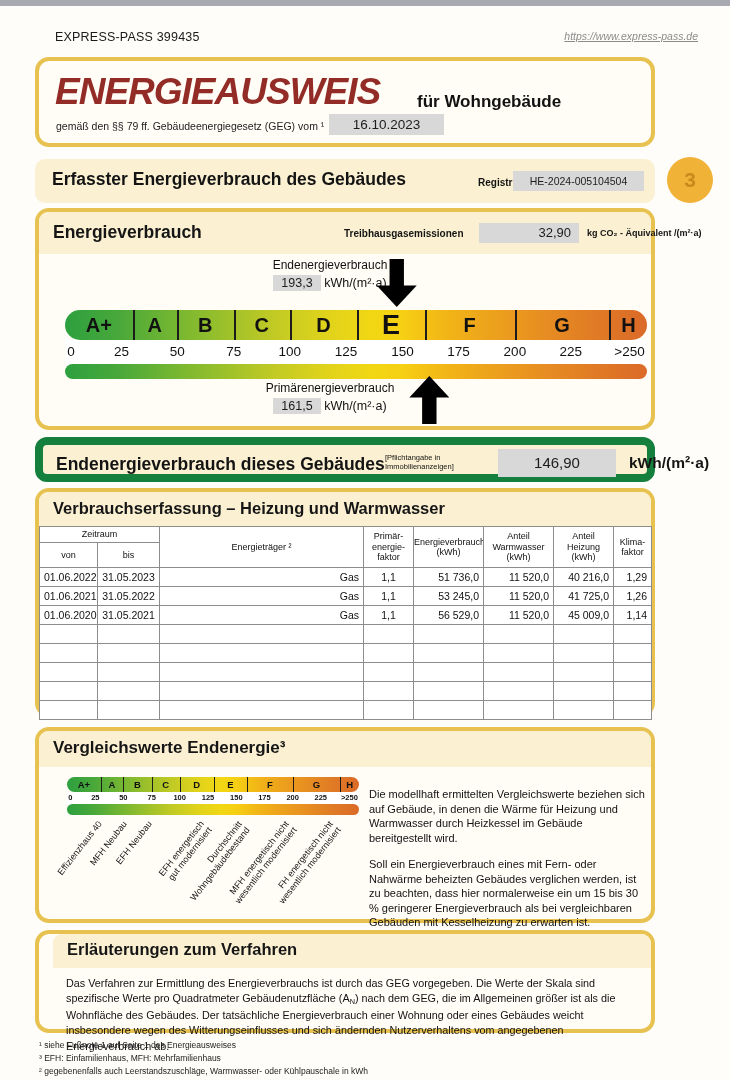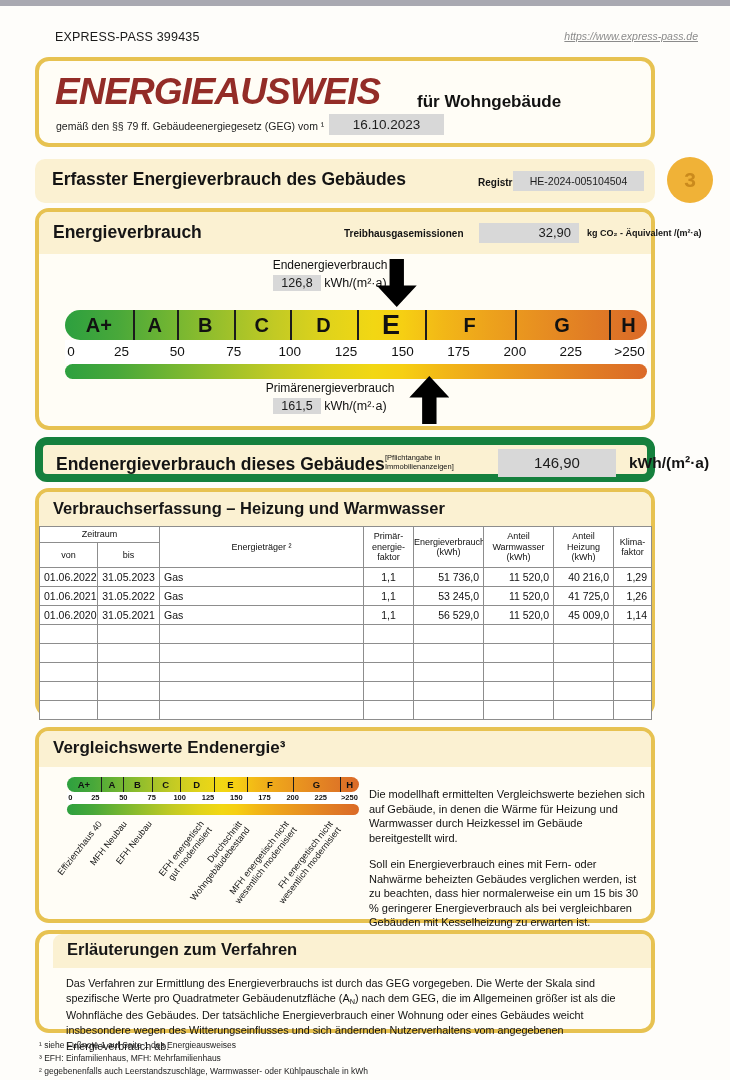--- a/index.html
+++ b/index.html
@@ -73,21 +73,21 @@
   .endbar-value{position:absolute;left:455px;top:4px;width:118px;height:28px;line-height:28px;font-size:15px;}
   .endbar-unit{position:absolute;left:586px;top:9px;font-size:15.5px;font-weight:bold;white-space:nowrap;}
   
   .table-box{top:488px;height:229px;}
   .table-head{height:34px;}
   .table-title{position:absolute;left:14px;top:7px;font-size:16.5px;}
   table.vtab{border-collapse:collapse;table-layout:fixed;width:612px;background:#fff;}
   table.vtab th,table.vtab td{border:1px solid #8d8d8d;font-weight:normal;overflow:hidden;}
   table.vtab th{font-size:9px;line-height:1.15;text-align:center;white-space:pre-line;padding:1px 0;color:#111;}
   table.vtab td{font-size:10.5px;height:18px;padding:0 4px;color:#111;white-space:nowrap;}
-  td.c{text-align:center;} td.l{text-align:left;padding-left:9px;margin-top:25px;} td.r{text-align:right;padding-right:7px;}
+  td.c{text-align:center;} td.l{text-align:right;padding-left:9px;margin-top:25px;} td.r{text-align:right;padding-right:7px;}
   
   .comp-box{top:727px;height:196px;}
   .comp-head{height:36px;padding-left:38px;}
   .comp-title{position:absolute;left:14px;top:7px;font-size:17px;}
   .comp-body{position:relative;height:152px;}
   #mini-scale{left:28px;top:10px;width:292px;}
   #mini-scale .letters{height:15px;line-height:15px;font-size:9.5px;border-radius:8px;}
   #mini-scale .letters .divider{width:1px;}
   #mini-scale .ticks{height:12px;line-height:12px;font-size:7.5px;font-weight:bold;}
   #mini-scale .grad{height:11px;border-radius:6px;}
@@ -130,21 +130,21 @@
 <div class="goldbox energy-box">
   <div class="boxhead energy-head">
     <div class="boxtitle energy-title">Energieverbrauch</div>
     <div class="ghg-label">Treibhausgasemissionen</div>
     <div class="graybox ghg-value">32,90</div>
     <div class="ghg-unit">kg CO₂ - Äquivalent  /(m²·a)</div>
   </div>
   <div class="energy-body">
     <div class="ind-block" style="left:176px;top:4px;width:230px;">
       <div>Endenergieverbrauch</div>
-      <div class="ind-value"><span class="graybox">126,8</span>
+      <div class="ind-value"><span class="graybox">193,3</span>
         <span>kWh/(m²·a)</span></div>
     </div>
     <div id="arrow-down" class="arrow arrow-down" style="top: 5px; left: 337.74px;"></div>
 
     <div id="main-scale" class="scale">
       <div class="letters">
           <span class="band-letter" style="left: 5.8%;">A+</span>
           <span class="divider" style="left: 11.6%;"></span>
           <span class="band-letter" style="left: 15.4%;">A</span>
           <span class="divider" style="left: 19.3%;"></span>

